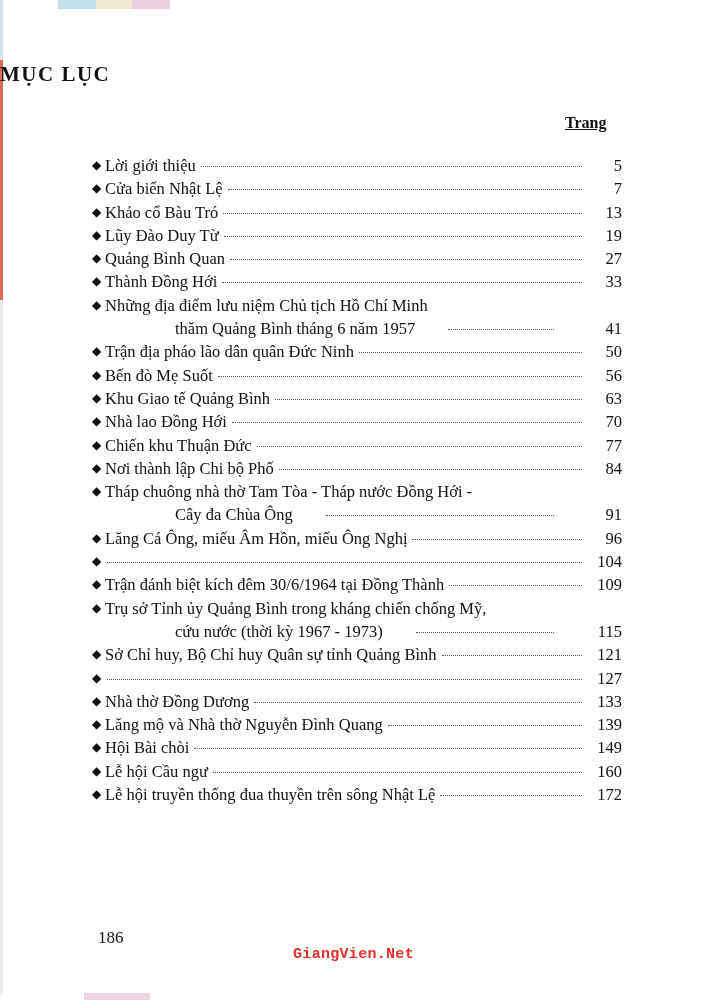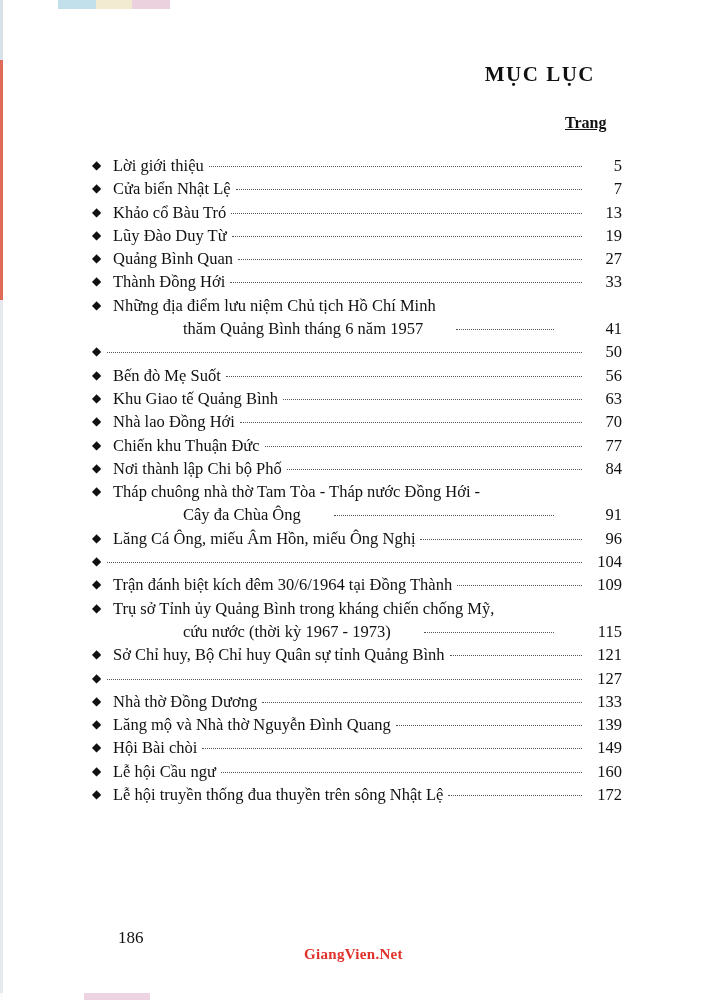--- a/index.html
+++ b/index.html
@@ -61,21 +61,21 @@
     left: 0;
     width: 707px;
     height: 1000px;
   }
 
   .toc-title {
     position: absolute;
     top: 62px;
     left: 0;
     width: 595px;
-    text-align: right;
+    text-align: left;
     font-size: 21px;
     font-weight: bold;
     letter-spacing: 1.5px;
     color: #111111;
   }
 
   .trang-label {
     position: absolute;
     top: 114px;
     left: 565px;
@@ -120,21 +120,20 @@
     width: 13px;
   }
   .indent {
     flex: 0 0 auto;
     width: 14px;
   }
 
   .entry-title {
     flex: 0 0 auto;
     padding-right: 3px;
-    margin-left: 8px;
   }
 
   .dots {
     flex: 1 1 auto;
     border-bottom: 1.5px dotted #555555;
     position: relative;
     top: -4px;
     margin: 0 2px;
     min-width: 6px;
   }
@@ -148,30 +147,29 @@
     text-align: right;
     padding-left: 4px;
   }
 
   .folio {
     position: absolute;
     top: 928px;
     left: 98px;
     font-size: 17px;
     color: #111111;
-    margin-left: 20px;
   }
 
   .watermark {
     position: absolute;
     top: 946px;
     left: 0;
     width: 707px;
     text-align: center;
-    font-family: Liberation Serif, serif;
+    font-family: Liberation Mono, monospace;
     font-size: 15px;
     font-weight: bold;
     color: #e0322a;
     letter-spacing: 0.3px;
   }
 </style>
 </head>
 <body>
 
 <div class="scan-top-bar"></div>
@@ -229,20 +227,21 @@
       </div>
       <div class="toc-row cont">
         <span class="bullet-spacer"></span>
         <span class="indent"></span>
         <span class="entry-title">thăm Quảng Bình tháng 6 năm 1957</span>
         <span class="dots"></span>
         <span class="page-num">41</span>
       </div>
       <div class="toc-row">
         <span class="bullet">◆</span>
+        <span class="entry-title">Trận địa pháo lão dân quân Đức Ninh</span>
         <span class="dots"></span>
         <span class="page-num">50</span>
       </div>
       <div class="toc-row">
         <span class="bullet">◆</span>
         <span class="entry-title">Bến đò Mẹ Suốt</span>
         <span class="dots"></span>
         <span class="page-num">56</span>
       </div>
       <div class="toc-row">

